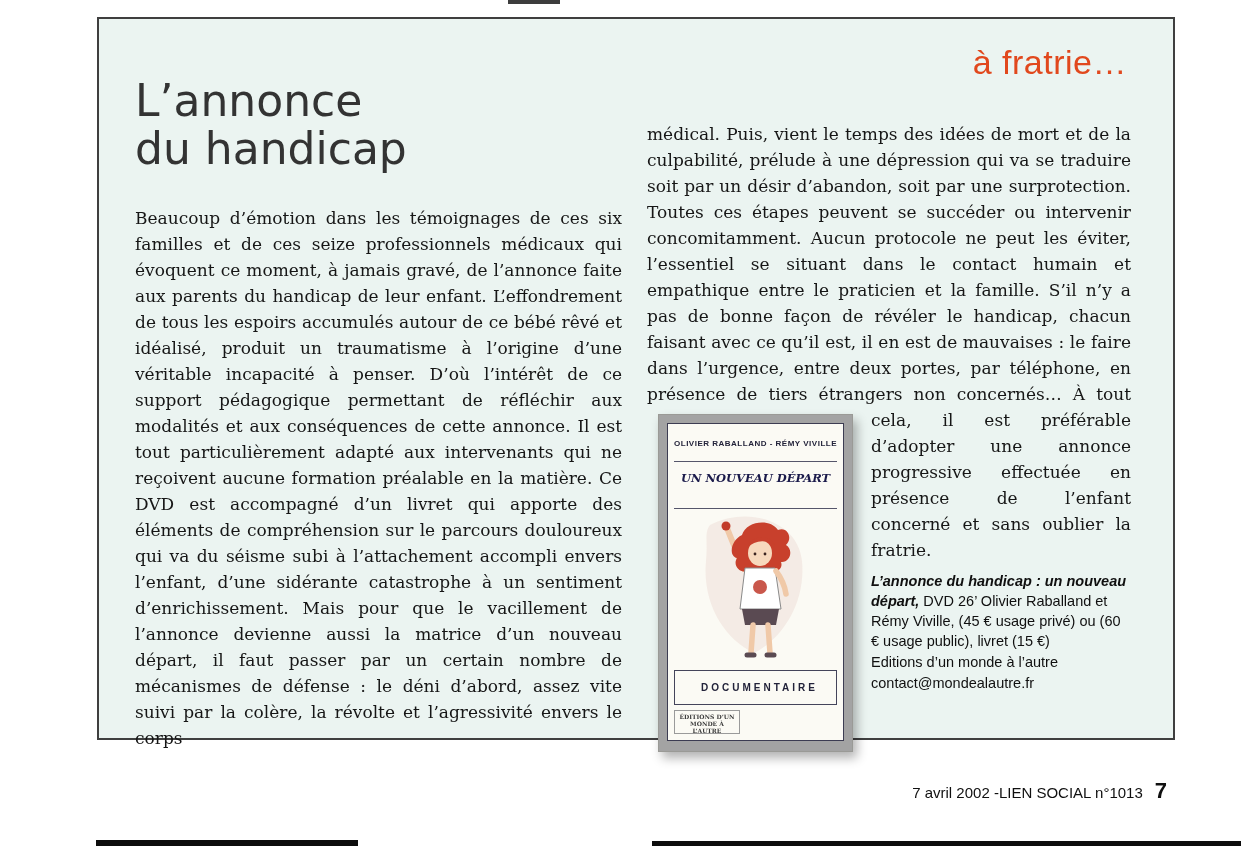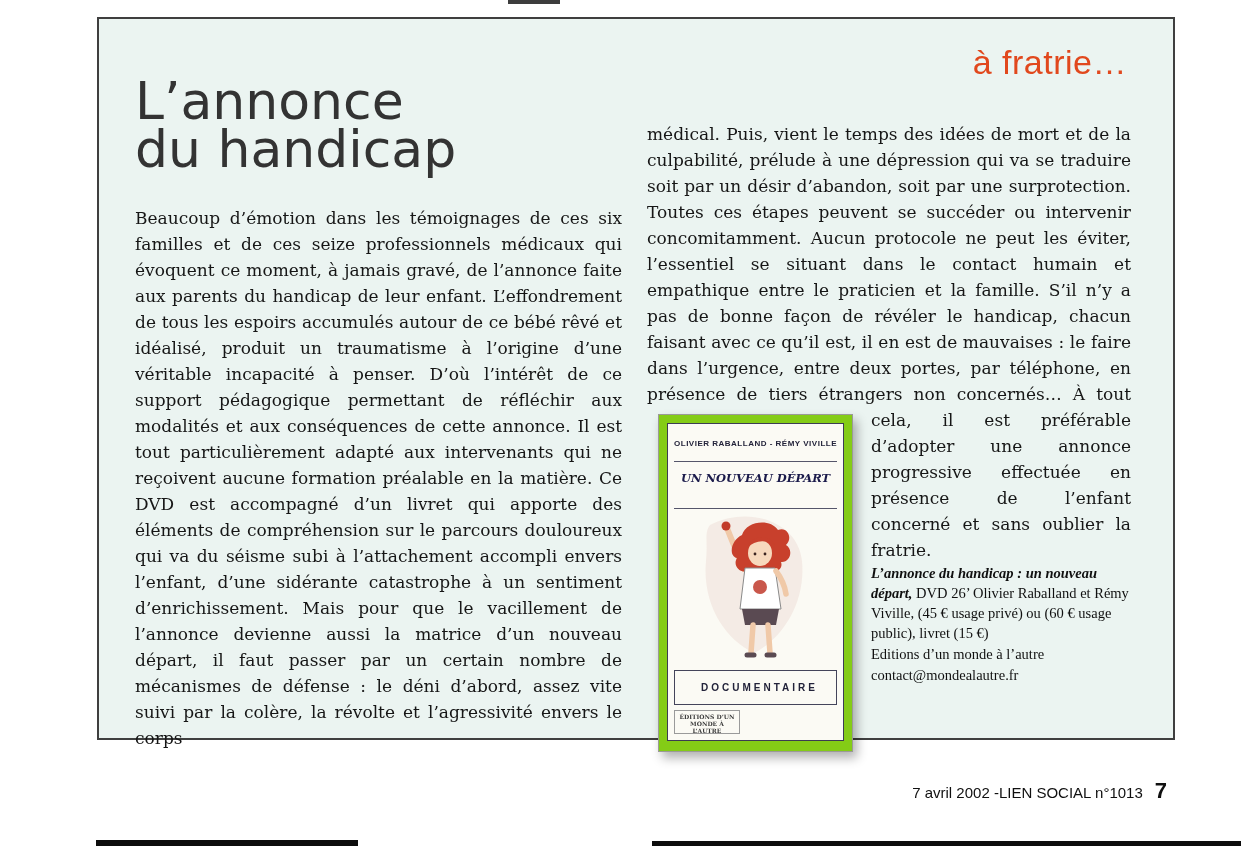--- a/index.html
+++ b/index.html
@@ -19,41 +19,41 @@
   .section-label {
     position:absolute; top:24px; right:46px;
     font-family:"Liberation Sans", sans-serif;
     font-size:34px; color:#e1481d; font-weight:500;
     letter-spacing:0.5px;
   }
 
   .article-title {
     position:absolute; left:36px; top:58px;
     font-family:"DejaVu Sans","Liberation Sans",sans-serif;
-    font-size:52px; line-height:48px; font-weight:400; color:#333333;
+    font-size:44px; line-height:48px; font-weight:400; color:#333333;
   }
   .article-title span { display:block; }
 
   .col-left  { position:absolute; left:36px;  top:186px; width:487px; }
   .col-right { position:absolute; left:548px; top:102px; width:484px; }
 
   .body-text {
     font-family:"DejaVu Serif","Liberation Serif",serif;
     font-size:17px; line-height:26px; color:#161616;
     text-align:justify;
   }
 
   
   .cover-float {
     float:left; width:206px; margin:7px 18px 4px 0;
   }
   .cover {
     box-sizing:border-box;
     border:1px solid #9a9a96;
-    background:#84cc16;
+    background:#a3a3a3;
     padding:8px 8px 10px 8px;
     box-shadow:4px 6px 10px rgba(0,0,0,0.30);
     margin-left:11px;
   }
   .cover-frame {
     border:1px solid #3c3c52;
     background:#fbfaf4;
     padding:7px 6px 6px 6px;
     text-align:center;
   }
@@ -87,22 +87,22 @@
     display:flex; justify-content:flex-start; margin-top:5px; height:24px;
   }
   .cover-publisher {
     width:62px; font-size:6px; line-height:7px; font-weight:bold;
     color:#3a3a3a; text-align:center;
     border:0.5px solid #9a9a9a; padding:2px 1px;
   }
 
   .caption {
     overflow:hidden; 
-    margin-top:0;
-    font-family:Liberation Serif, serif;
+    margin-top:8px;
+    font-family:Liberation Sans, sans-serif;
     font-size:14.5px; line-height:20px; color:#101010;
     text-align:left;
   }
   .caption-lead { font-weight:bold; font-style:italic; }
   .caption-line { margin-top:1px; }
 
   .footer {
     position:absolute; top:778px; right:74px;
     font-family:"Liberation Sans",sans-serif;
     font-size:15px; color:#101010;

